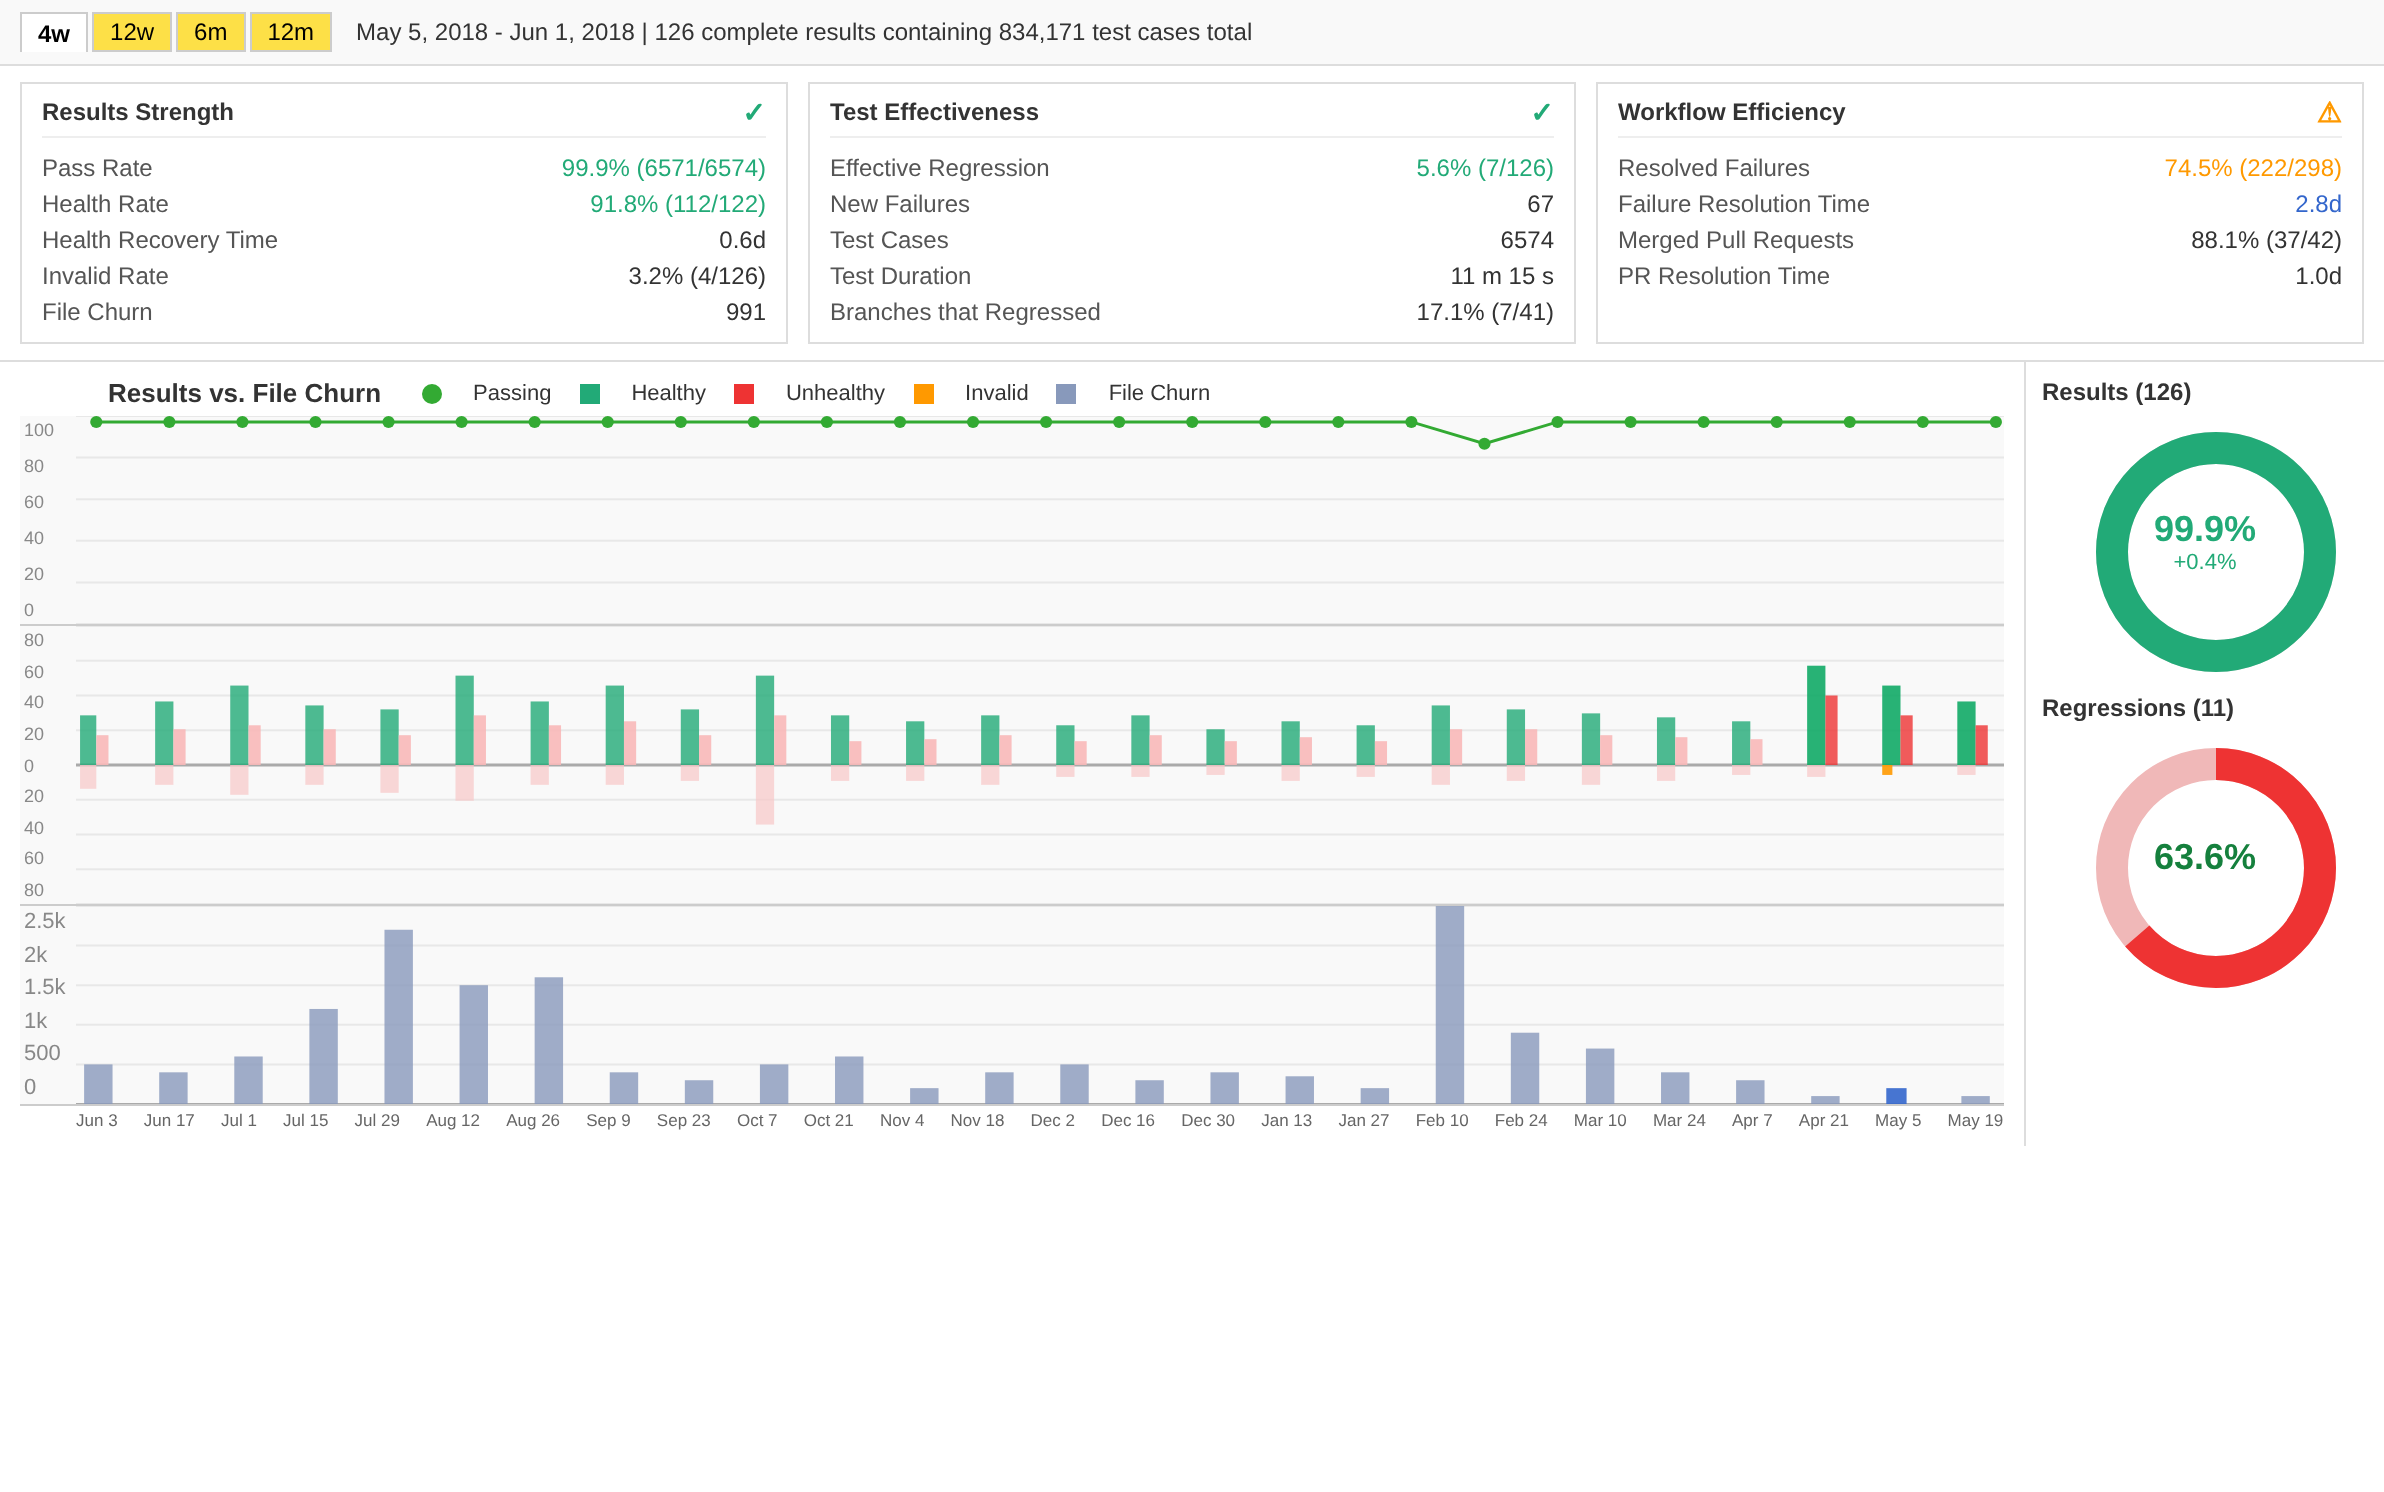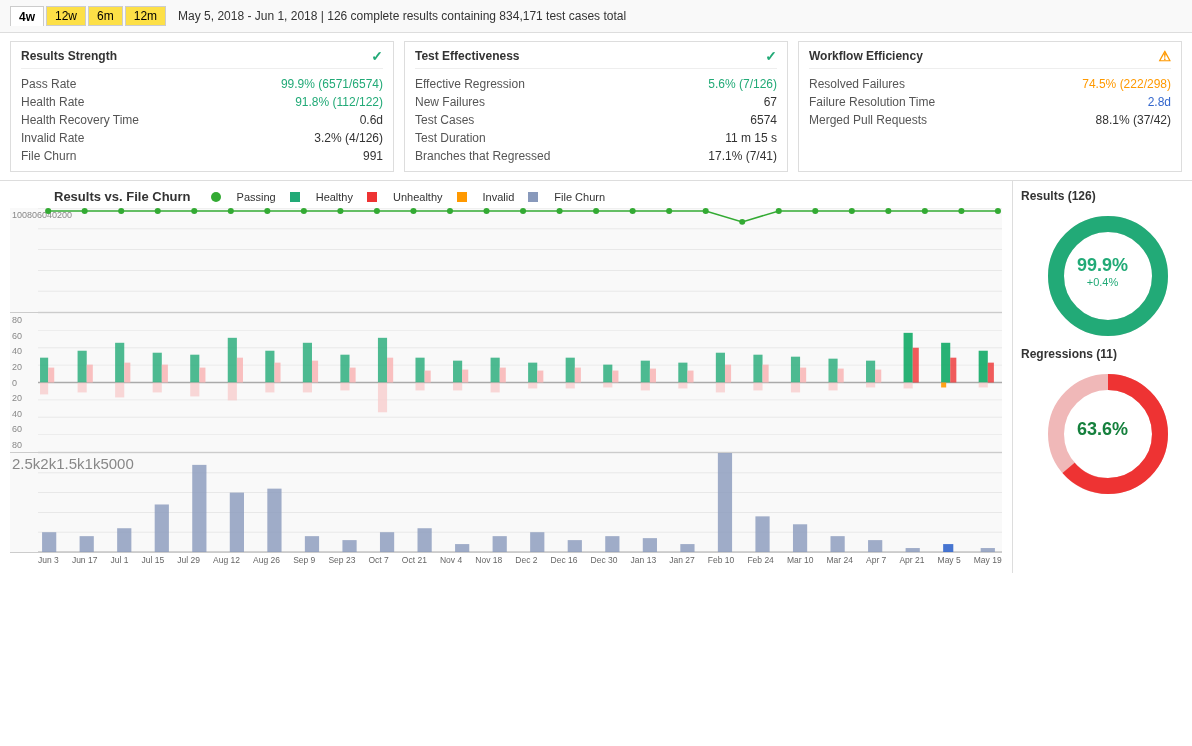--- a/index.html
+++ b/index.html
@@ -123,20 +123,24 @@
       <span class="metric-value orange">74.5% (222/298)</span>
     </div>
     <div class="metric-row">
       <span class="metric-label">Failure Resolution Time</span>
       <span class="metric-value blue">2.8d</span>
     </div>
     <div class="metric-row">
       <span class="metric-label">Merged Pull Requests</span>
       <span class="metric-value">88.1% (37/42)</span>
     </div>
+    <div class="metric-row">
+      <span class="metric-label">PR Resolution Time</span>
+      <span class="metric-value">1.0d</span>
+    </div>
   </div>
 </div>
 
 <div class="main-area">
   <div class="chart-area">
     <div class="chart-title-row">
       <span class="chart-title">Results vs. File Churn</span>
       <div class="legend">
         <div class="legend-item">
           <span class="legend-dot" style="background:#3a3;"></span>
@@ -155,21 +159,21 @@
           <span>Invalid</span>
         </div>
         <div class="legend-item">
           <span class="legend-sq" style="background:#89b;"></span>
           <span>File Churn</span>
         </div>
       </div>
     </div>
 
     <div style="display:flex; width:100%; height:105px; border-bottom:1px solid #ccc; background:#f9f9f9; margin-bottom:0;">
-      <div style="width:28px;display:flex;flex-direction:row;justify-content:space-between;padding:2px 2px;font-size:9px;color:#888;flex-shrink:0;">
+      <div style="width:28px;display:flex;flex-direction:column;justify-content:space-between;padding:2px 2px;font-size:9px;color:#888;flex-shrink:0;">
         <span>100</span>
         <span>80</span>
         <span>60</span>
         <span>40</span>
         <span>20</span>
         <span>0</span>
       </div>
       <svg style="flex:1;height:100%;" viewBox="0 0 950 105" preserveAspectRatio="none">
 
         <line x1="0" y1="0" x2="950" y2="0" class="grid-line"></line>
@@ -336,21 +340,21 @@
         <rect x="899" y="45" width="6" height="25" fill="#e33" opacity="0.8"></rect>
         <rect x="890" y="70" width="5" height="5" fill="#f90" opacity="0.9"></rect>
 
         <rect x="927" y="38" width="9" height="32" fill="#1a6" opacity="0.9"></rect>
         <rect x="936" y="50" width="6" height="20" fill="#e33" opacity="0.8"></rect>
         <rect x="927" y="70" width="9" height="5" fill="#f8c8c8" opacity="0.7"></rect>
       </svg>
     </div>
 
     <div style="display:flex;width:100%;height:100px;border-bottom:1px solid #ccc;background:#f9f9f9;">
-      <div style="width:28px;display:flex;justify-content:space-between;padding:2px 2px;font-size:15px;color:#888;flex-shrink:0;">
+      <div style="width:28px;display:flex;flex-direction:column;justify-content:space-between;padding:2px 2px;font-size:11px;color:#888;flex-shrink:0;">
         <span>2.5k</span>
         <span>2k</span>
         <span>1.5k</span>
         <span>1k</span>
         <span>500</span>
         <span>0</span>
       </div>
       <svg style="flex:1;height:100%;" viewBox="0 0 950 100" preserveAspectRatio="none">
         <line x1="0" y1="0" x2="950" y2="0" stroke="#e8e8e8" stroke-width="1"></line>
         <line x1="0" y1="20" x2="950" y2="20" stroke="#e8e8e8" stroke-width="1"></line>

